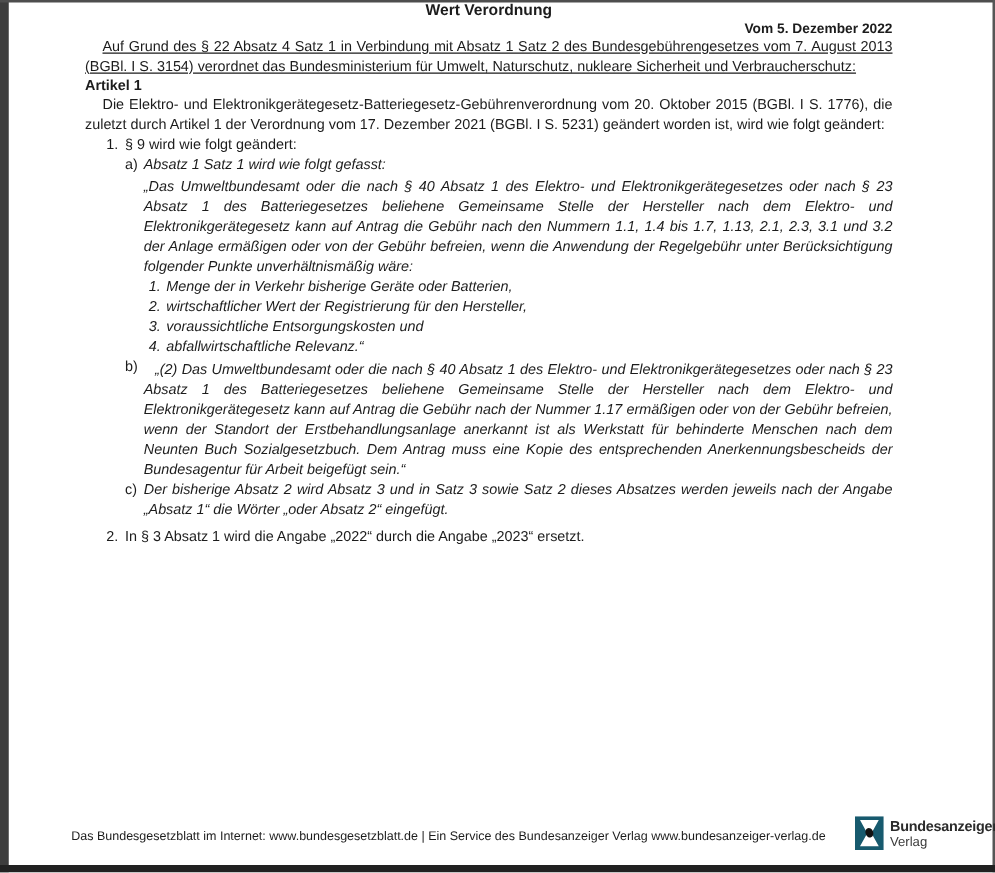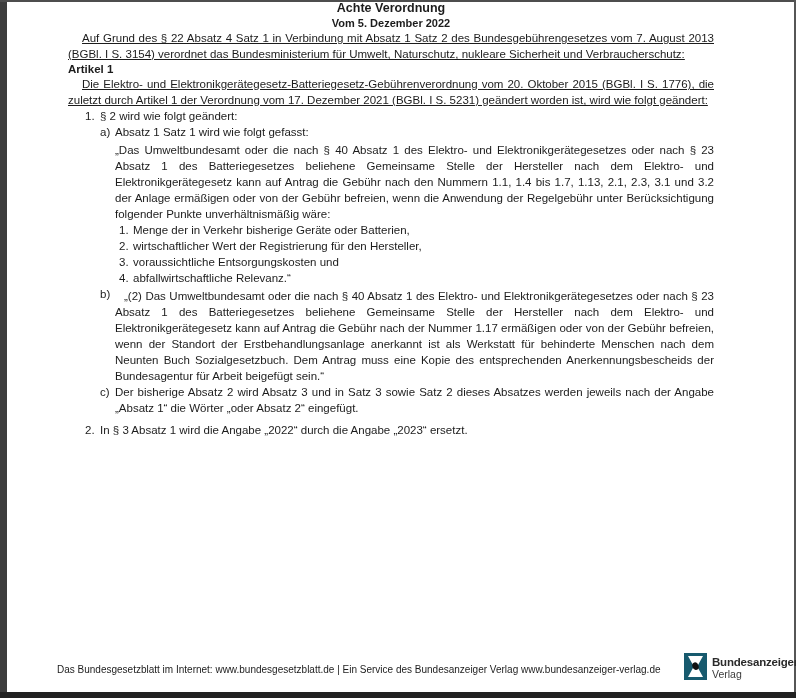--- a/index.html
+++ b/index.html
@@ -13,33 +13,33 @@
   .edge-right  { position:absolute; right:0; top:0; width:2px; height:698px; background:#565656; }
   .edge-bottom { position:absolute; left:0; bottom:0; width:796px; height:6px; background:#212121; }
 
   .content {
     position:absolute; left:68px; top:0; width:646px;
     font-size:11.5px; line-height:16px; text-align:justify;
   }
   .content p, .content h1, .content h2, .content div { margin:0; padding:0; }
 
   .title { margin-top:45px; text-align:center; font-size:12.5px; font-weight:bold; line-height:17px; }
-  .date  { margin-top:16px; text-align:center; font-size:11px;  font-weight:bold; line-height:13px; }
+  .date  { margin-top:16px; text-align:right; font-size:11px;  font-weight:bold; line-height:13px; }
   .preamble { margin-top:24px; text-indent:14px;text-decoration:underline; }
   .article-heading { margin-top:16px; text-align:left; font-size:11.5px; font-weight:bold; line-height:14px; }
-  .article-intro { margin-top:8px; text-indent:14px;text-decoration:underline; }
+  .article-intro { margin-top:8px; text-indent:14px; }
 
   .l1 { display:flex; margin-top:3px; }
   .l1 + .l1 { margin-top:6px; }
   .l1-num  { flex:0 0 15px; margin-left:17px; }
   .l1-body { flex:1; min-width:0; }
 
   .l2 { display:flex; margin-top:5px; }
   .l2-label { flex:0 0 15px; }
-  .l2-body  { flex:1; min-width:0; }
+  .l2-body  { flex:1; min-width:0;font-style:italic; }
 
   .quote { margin-top:2px !important; }
   .quote.first-indent { text-indent:9px; }
 
   .l3 { display:flex; margin-top:6px; }
   .l3-num  { flex:0 0 14px; margin-left:4px; }
   .l3-text { flex:1; min-width:0; }
 
   .footer-text {
     position:absolute; left:57px; top:664px;
@@ -55,35 +55,35 @@
 <body>
 
 <div class="edge-left"></div>
 <div class="edge-top"></div>
 <div class="edge-right"></div>
 <div class="edge-bottom"></div>
 
 <div class="content">
 
   <h1 class="title">
-    <span>Achte Verordnung</span><br>
+    <span>Wert Verordnung</span><br>
   </h1>
 
   <div class="date">Vom 5. Dezember 2022</div>
 
   <p class="preamble">Auf Grund des § 22 Absatz 4 Satz 1 in Verbindung mit Absatz 1 Satz 2 des Bundesgebührengesetzes vom 7. August 2013 (BGBl. I S. 3154) verordnet das Bundesministerium für Umwelt, Naturschutz, nukleare Sicherheit und Verbraucherschutz:</p>
 
   <h2 class="article-heading">Artikel 1</h2>
 
   <p class="article-intro">Die Elektro- und Elektronikgerätegesetz-Batteriegesetz-Gebührenverordnung vom 20. Oktober 2015 (BGBl. I S. 1776), die zuletzt durch Artikel 1 der Verordnung vom 17. Dezember 2021 (BGBl. I S. 5231) geändert worden ist, wird wie folgt geändert:</p>
 
   <div class="l1">
     <span class="l1-num">1.</span>
     <div class="l1-body">
-      <p>§ 2 wird wie folgt geändert:</p>
+      <p>§ 9 wird wie folgt geändert:</p>
 
       <div class="l2">
         <span class="l2-label">a)</span>
         <div class="l2-body">
           <p>Absatz 1 Satz 1 wird wie folgt gefasst:</p>
           <p class="quote">„Das Umweltbundesamt oder die nach § 40 Absatz 1 des Elektro- und Elektronikgerätegesetzes oder nach § 23 Absatz 1 des Batteriegesetzes beliehene Gemeinsame Stelle der Hersteller nach dem Elektro- und Elektronikgerätegesetz kann auf Antrag die Gebühr nach den Nummern 1.1, 1.4 bis 1.7, 1.13, 2.1, 2.3, 3.1 und 3.2 der Anlage ermäßigen oder von der Gebühr befreien, wenn die Anwendung der Regelgebühr unter Berücksichtigung folgender Punkte unverhältnismäßig wäre:</p>
 
           <div class="l3">
             <span class="l3-num">1.</span>
             <span class="l3-text">Menge der in Verkehr bisherige Geräte oder Batterien,</span>

